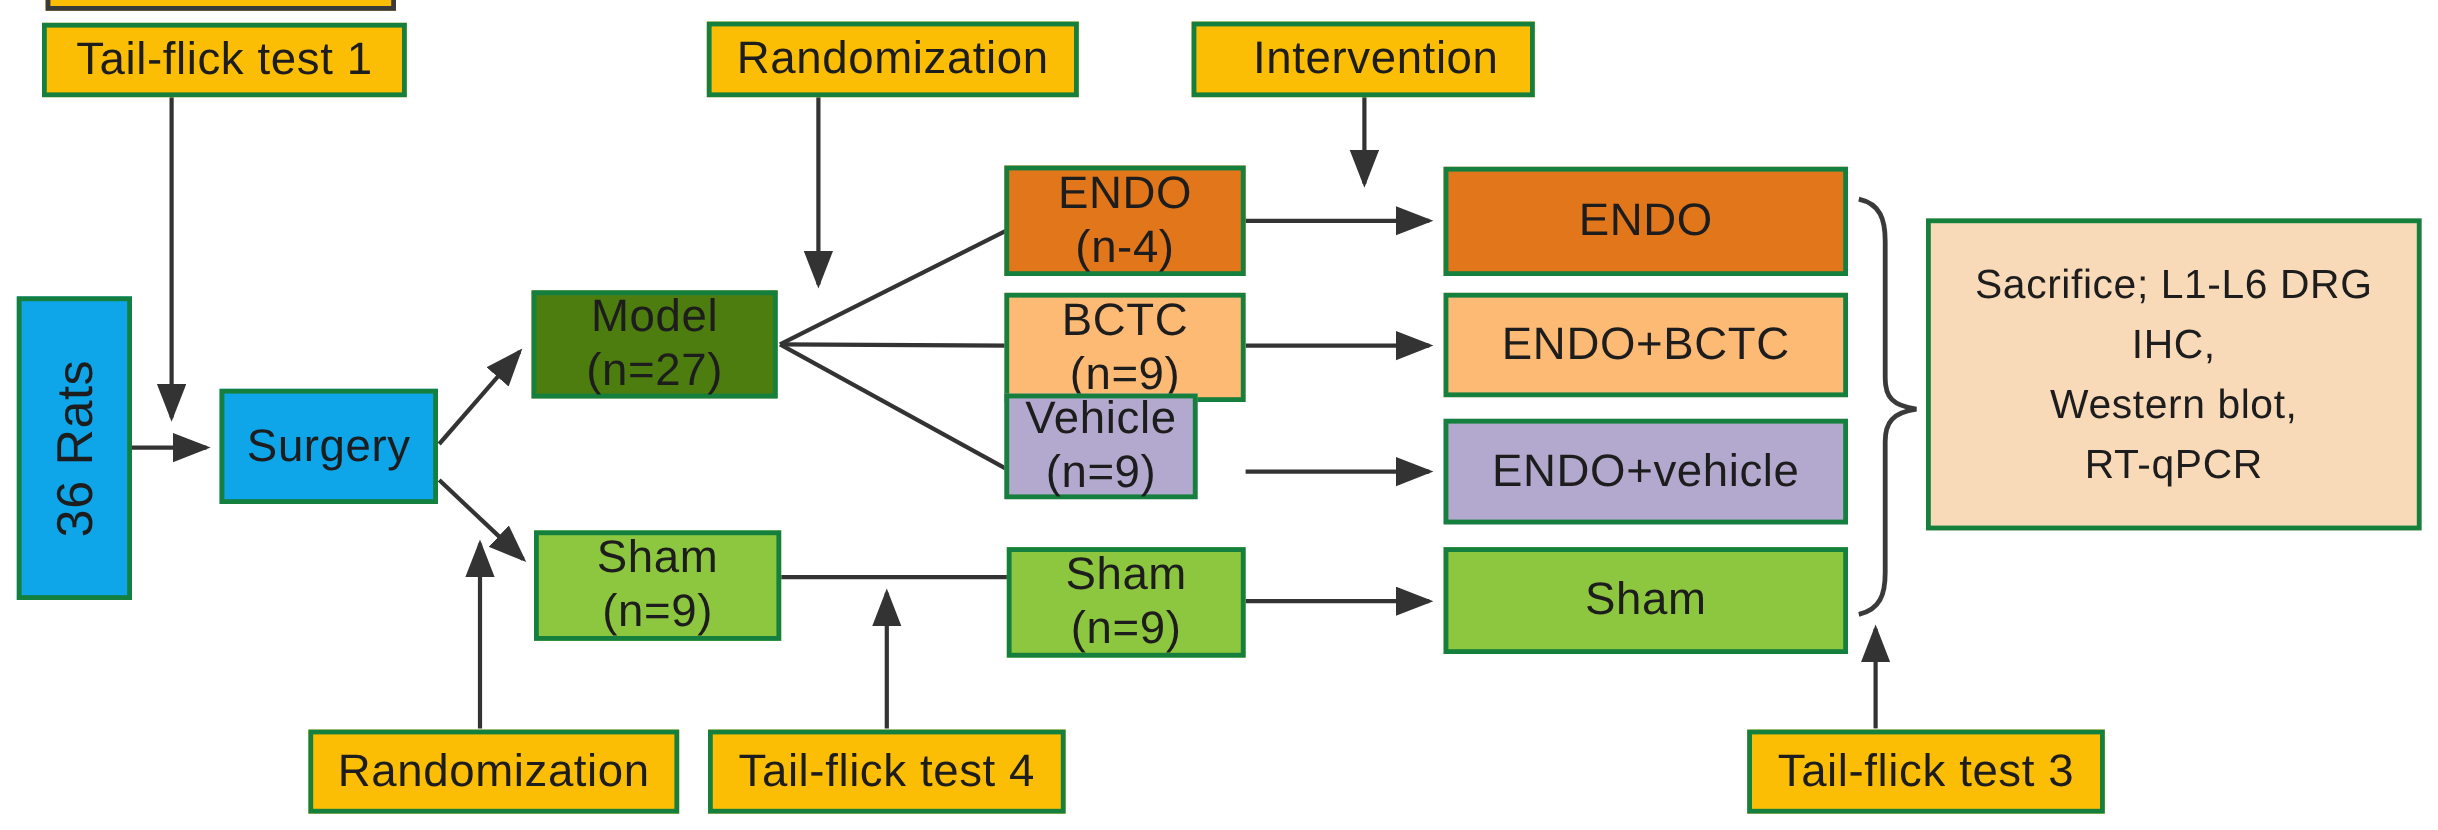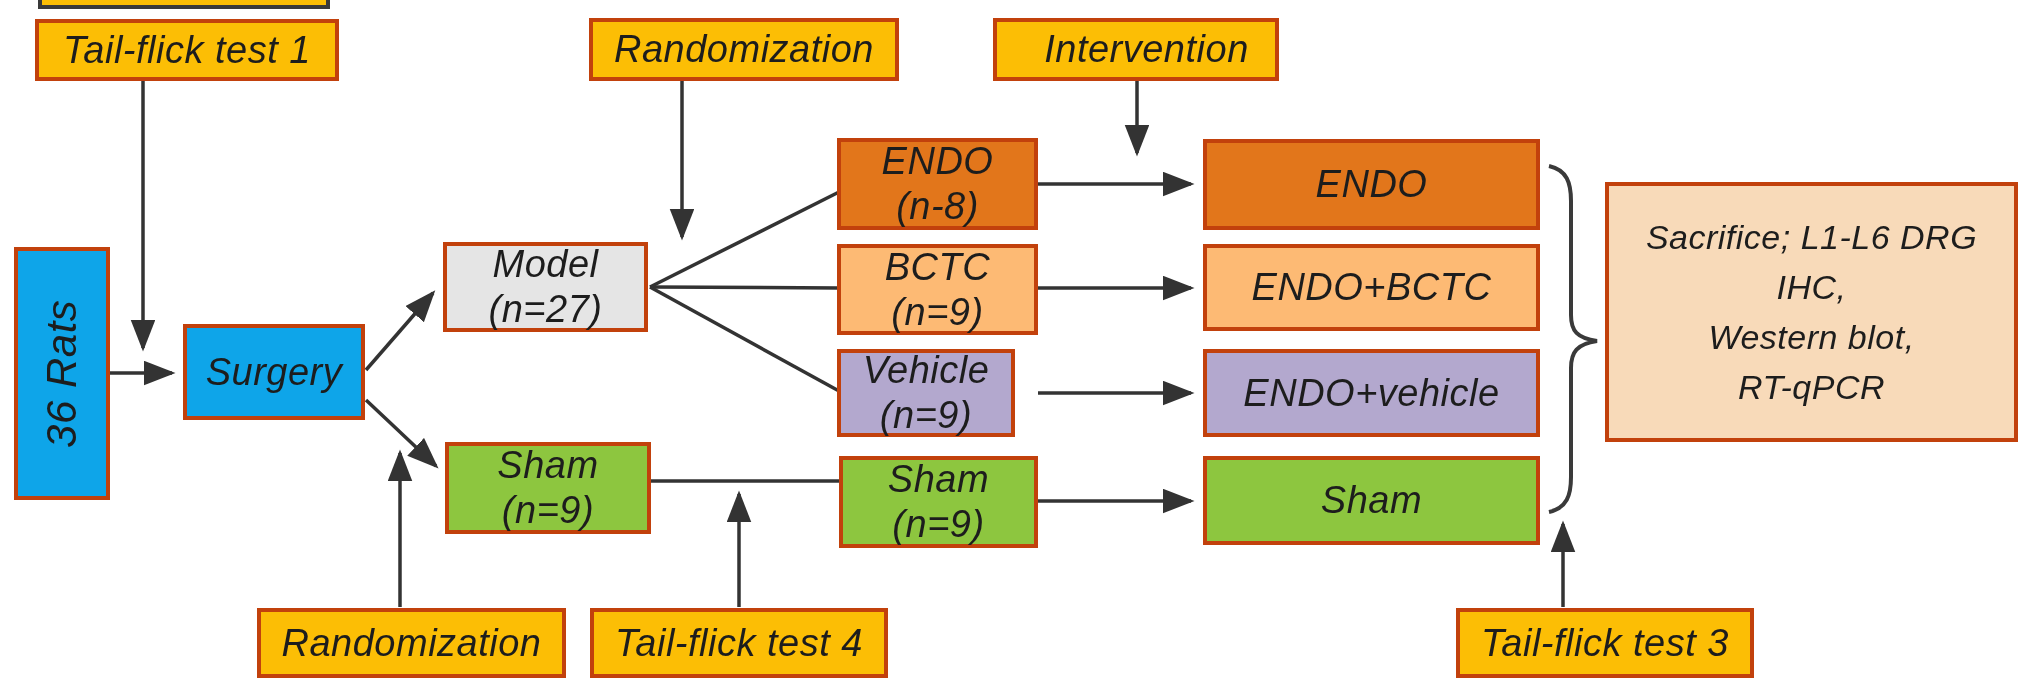--- a/index.html
+++ b/index.html
@@ -16,35 +16,34 @@
     overflow: hidden;
   }
   svg.connectors {
     position: absolute;
     left: 0; top: 0;
     width: 2032px; height: 692px;
   }
   .box {
     position: absolute;
     box-sizing: border-box;
-    border: 4px solid #c2410c;
+    border: 4px solid #15803d;
     display: flex;
     flex-direction: column;
     align-items: center;
     justify-content: center;
     text-align: center;
     font-size: 38px;
     line-height: 1.18;
     color: #1d1d1d;
     letter-spacing: 0.5px;
-    font-style: italic;
   }
   .yellow   { background: #fcbe05; }
   .blue     { background: #0ea5e9; }
-  .pink     { background: #e5e5e5; }
+  .pink     { background: #4d7c0f; }
   .orange   { background: #e2761b; }
   .green    { background: #fdba74; }
   .purple   { background: #b3a8ce; }
   .shamgreen{ background: #8dc63f; }
   .peach    { background: #f8dab9; }
 
   .strip {
     position: absolute;
     box-sizing: border-box;
     border: 4px solid #3a3a3a;
@@ -56,21 +55,21 @@
   #box-tf1          { left: 35px;   top: 19px;  width: 304px; height: 62px; }
   #box-rand-top     { left: 589px;  top: 18px;  width: 310px; height: 63px; }
   #box-intervention { left: 993px;  top: 18px;  width: 286px; height: 63px; padding-left: 21px; }
   #box-rats         { left: 14px;   top: 247px; width: 96px;  height: 253px; font-size: 42px; }
   #box-rats .vertical { transform: rotate(-90deg); white-space: nowrap; }
   #box-surgery      { left: 183px;  top: 324px; width: 182px; height: 96px; }
   #box-model        { left: 443px;  top: 242px; width: 205px; height: 90px; }
   #box-sham1        { left: 445px;  top: 442px; width: 206px; height: 92px; }
   #box-endo-n       { left: 837px;  top: 138px; width: 201px; height: 92px; }
   #box-bctc-n       { left: 837px;  top: 244px; width: 201px; height: 91px; }
-  #box-vehicle-n    { left: 837px;  top: 349px; width: 178px; height: 88px; }
+  #box-vehicle-n    { left: 837px;  top: 328px; width: 161px; height: 88px; }
   #box-sham2        { left: 839px;  top: 456px; width: 199px; height: 92px; }
   #box-endo         { left: 1203px; top: 139px; width: 337px; height: 91px; }
   #box-endo-bctc    { left: 1203px; top: 244px; width: 337px; height: 87px; }
   #box-endo-vehicle { left: 1203px; top: 349px; width: 337px; height: 88px; }
   #box-sham3        { left: 1203px; top: 456px; width: 337px; height: 89px; }
   #box-outcome      { left: 1605px; top: 182px; width: 413px; height: 260px; font-size: 34px; }
   #box-outcome .line{ line-height: 50px; }
   #box-rand-bottom  { left: 257px;  top: 608px; width: 309px; height: 70px; }
   #box-tf2          { left: 590px;  top: 608px; width: 298px; height: 70px; }
   #box-tf3          { left: 1413px; top: 608px; width: 298px; height: 70px; margin-left: 43px; }
@@ -135,21 +134,21 @@
     <span>(n=27)</span>
   </div>
 
   <div class="box shamgreen" id="box-sham1">
     <span>Sham</span>
     <span>(n=9)</span>
   </div>
 
   <div class="box orange" id="box-endo-n">
     <span>ENDO</span>
-    <span>(n-8)</span>
+    <span>(n-4)</span>
   </div>
 
   <div class="box green" id="box-bctc-n">
     <span>BCTC</span>
     <span>(n=9)</span>
   </div>
 
   <div class="box purple" id="box-vehicle-n">
     <span>Vehicle</span>
     <span>(n=9)</span>

